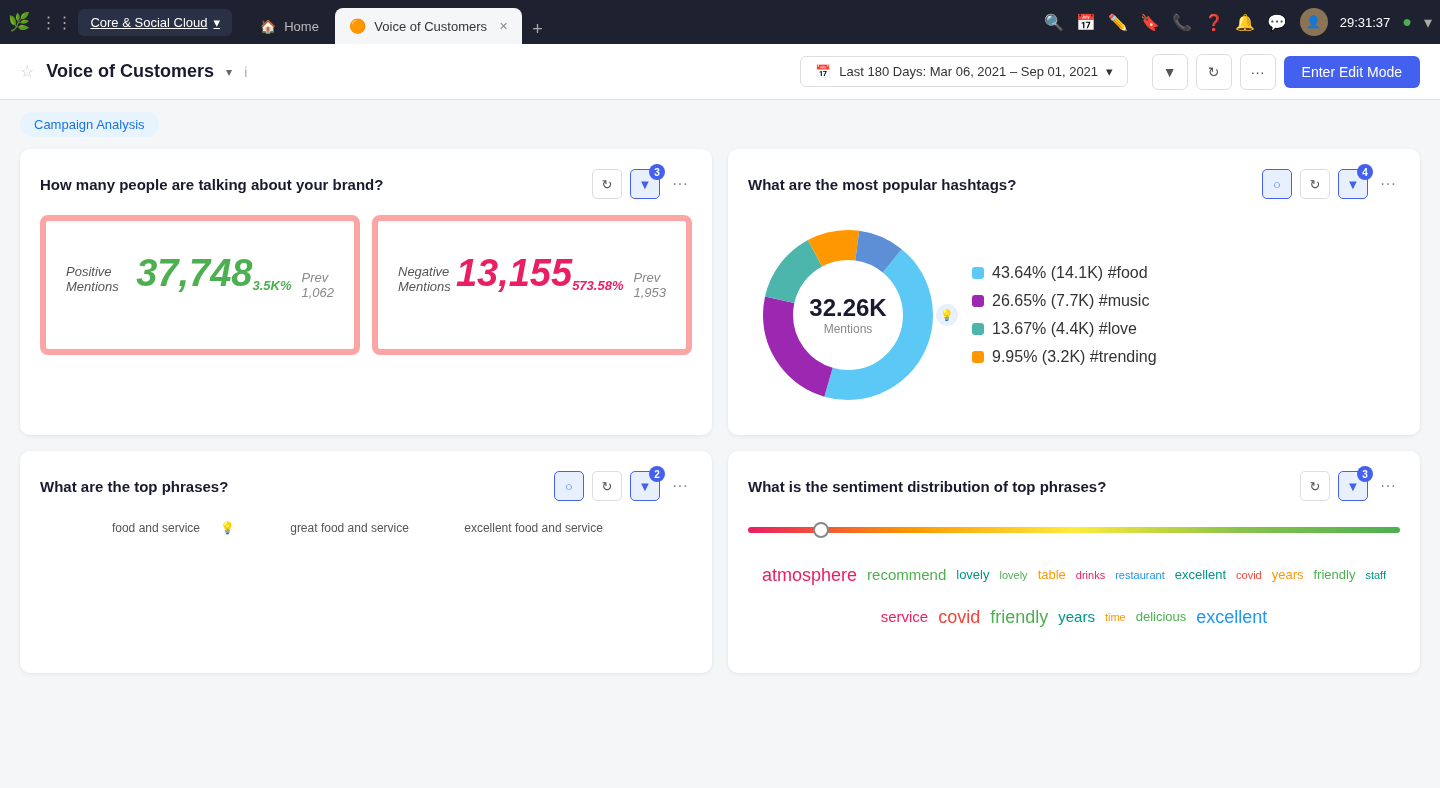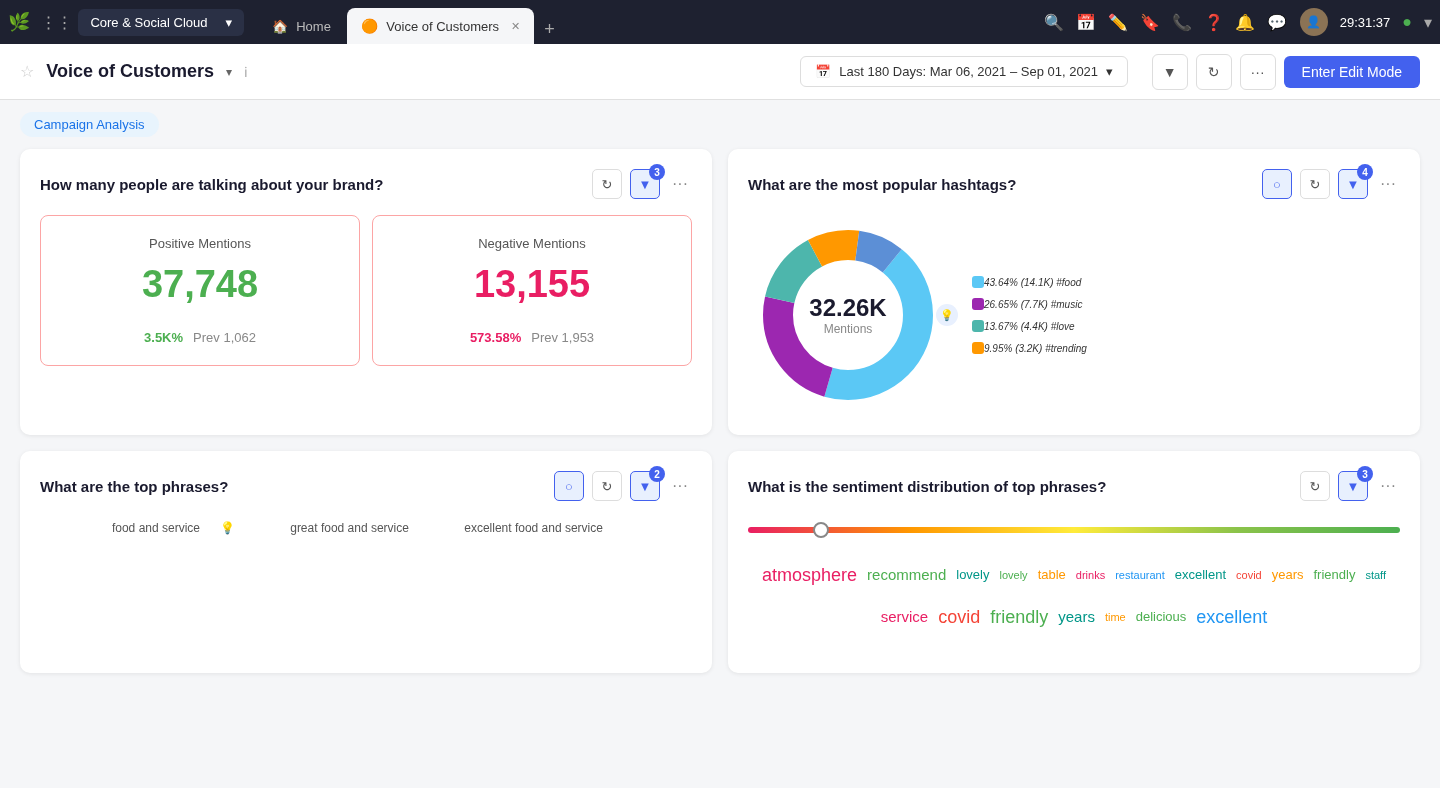--- a/index.html
+++ b/index.html
@@ -2,21 +2,21 @@
 <html><head>
   <meta charset="utf-8">
   <style>
     * { box-sizing: border-box; margin: 0; padding: 0; }
     body { font-family: -apple-system, BlinkMacSystemFont, 'Segoe UI', sans-serif; background: #f5f6f8; color: #333; font-size: 14px; }
 
     
     .browser-chrome { background: #1e2130; display: flex; align-items: center; height: 44px; padding: 0 8px; gap: 6px; }
     .browser-logo { color: #7eb6ff; font-size: 18px; margin-right: 4px; }
     .app-grid-icon { color: #aaa; font-size: 16px; }
-    .app-name { background: #2a3045; color: #fff; padding: 6px 12px; border-radius: 6px; font-size: 13px; display: flex; align-items: center; gap: 18px; cursor: pointer; }
+    .app-name { background: #2a3045; color: #fff; padding: 6px 12px; border-radius: 6px; font-size: 13px; display: flex; align-items: center; gap: 6px; cursor: pointer; text-decoration: underline; }
     .tab-bar { display: flex; align-items: flex-end; flex: 1; height: 100%; margin-left: 8px; }
     .tab { background: #2a3045; color: #bbb; padding: 0 14px; height: 36px; display: flex; align-items: center; gap: 8px; border-radius: 8px 8px 0 0; font-size: 13px; cursor: pointer; margin-right: 2px; }
     .tab.home { background: transparent; }
     .tab.active { background: #f5f6f8; color: #333; }
     .tab .close { color: #888; font-size: 11px; margin-left: 4px; cursor: pointer; }
     .tab .orange-dot { color: #f5a623; font-size: 14px; }
     .new-tab-btn { background: transparent; border: none; color: #aaa; font-size: 18px; cursor: pointer; padding: 4px 8px; }
     .chrome-icons { display: flex; align-items: center; gap: 12px; color: #aaa; font-size: 16px; margin-left: auto; }
     .chrome-icons .timer { color: #fff; font-size: 13px; }
     .chrome-icons .status-dot { color: #4caf50; }
@@ -45,38 +45,38 @@
     .card-header { display: flex; align-items: center; margin-bottom: 16px; }
     .card-title { font-size: 15px; font-weight: 600; color: #1a1a2e; flex: 1; }
     .card-actions { display: flex; gap: 8px; align-items: center; }
     .card-icon-btn { background: none; border: 1px solid #ddd; border-radius: 5px; width: 30px; height: 30px; display: flex; align-items: center; justify-content: center; cursor: pointer; color: #555; font-size: 13px; position: relative; }
     .card-icon-btn.active { background: #e8f0fe; border-color: #4361ee; color: #4361ee; }
     .badge { position: absolute; top: -6px; right: -6px; background: #4361ee; color: #fff; border-radius: 50%; width: 16px; height: 16px; font-size: 10px; display: flex; align-items: center; justify-content: center; font-weight: 700; }
     .dots-btn { background: none; border: none; cursor: pointer; color: #888; font-size: 16px; padding: 0 4px; }
 
     
     .mentions-grid { display: grid; grid-template-columns: 1fr 1fr; gap: 12px; }
-    .mention-card { border: 1px solid #fca5a5; border-radius: 8px; padding: 20px; display: flex; flex-direction: column; align-items: center; justify-content: center; min-height: 140px; }
+    .mention-card { border: 6px solid #fca5a5; border-radius: 8px; padding: 20px; display: flex; flex-direction: row; align-items: center; justify-content: center; min-height: 140px; font-style: italic; }
     .mention-label { font-size: 13px; color: #555; margin-bottom: 12px; }
     .mention-value { font-size: 38px; font-weight: 700; margin-bottom: 24px; }
     .mention-value.positive { color: #4caf50; }
     .mention-value.negative { color: #e91e63; }
     .mention-stats { display: flex; gap: 10px; align-items: center; font-size: 13px; }
     .mention-pct.positive { color: #4caf50; font-weight: 600; }
     .mention-pct.negative { color: #e91e63; font-weight: 600; }
     .mention-prev { color: #888; }
 
     
     .hashtag-content { display: flex; align-items: center; gap: 24px; }
     .donut-wrapper { position: relative; width: 200px; height: 200px; flex-shrink: 0; margin: 0 auto; }
     .donut-center { position: absolute; top: 50%; left: 50%; transform: translate(-50%, -50%); text-align: center; }
     .donut-center .value { font-size: 24px; font-weight: 700; color: #1a1a2e; }
     .donut-center .label { font-size: 12px; color: #888; }
     .legend { flex: 1; display: flex; flex-direction: column; gap: 10px; }
-    .legend-item { display: flex; align-items: center; font-size: 10px; color: #333; font-style: italic; }
+    .legend-item { display: flex; align-items: center; gap: 8px; font-size: 16px; color: #333; }
     .legend-dot { width: 12px; height: 12px; border-radius: 3px; flex-shrink: 0; }
 
     
     .bar-chart { display: flex; flex-direction: row; gap: 14px; margin-top: 8px; }
     .bar-row { display: flex; align-items: center; gap: 10px; }
     .bar-label { text-align: right; width: 160px; font-size: 12px; color: #555; flex-shrink: 0; }
     .bar-track { flex: 1; height: 22px; background: #f0f0f0; border-radius: 3px; overflow: hidden; position: relative; }
     .bar-fill { height: 100%; border-radius: 3px; }
     .bar-hint { color: #aaa; font-size: 12px; cursor: pointer; }
 

